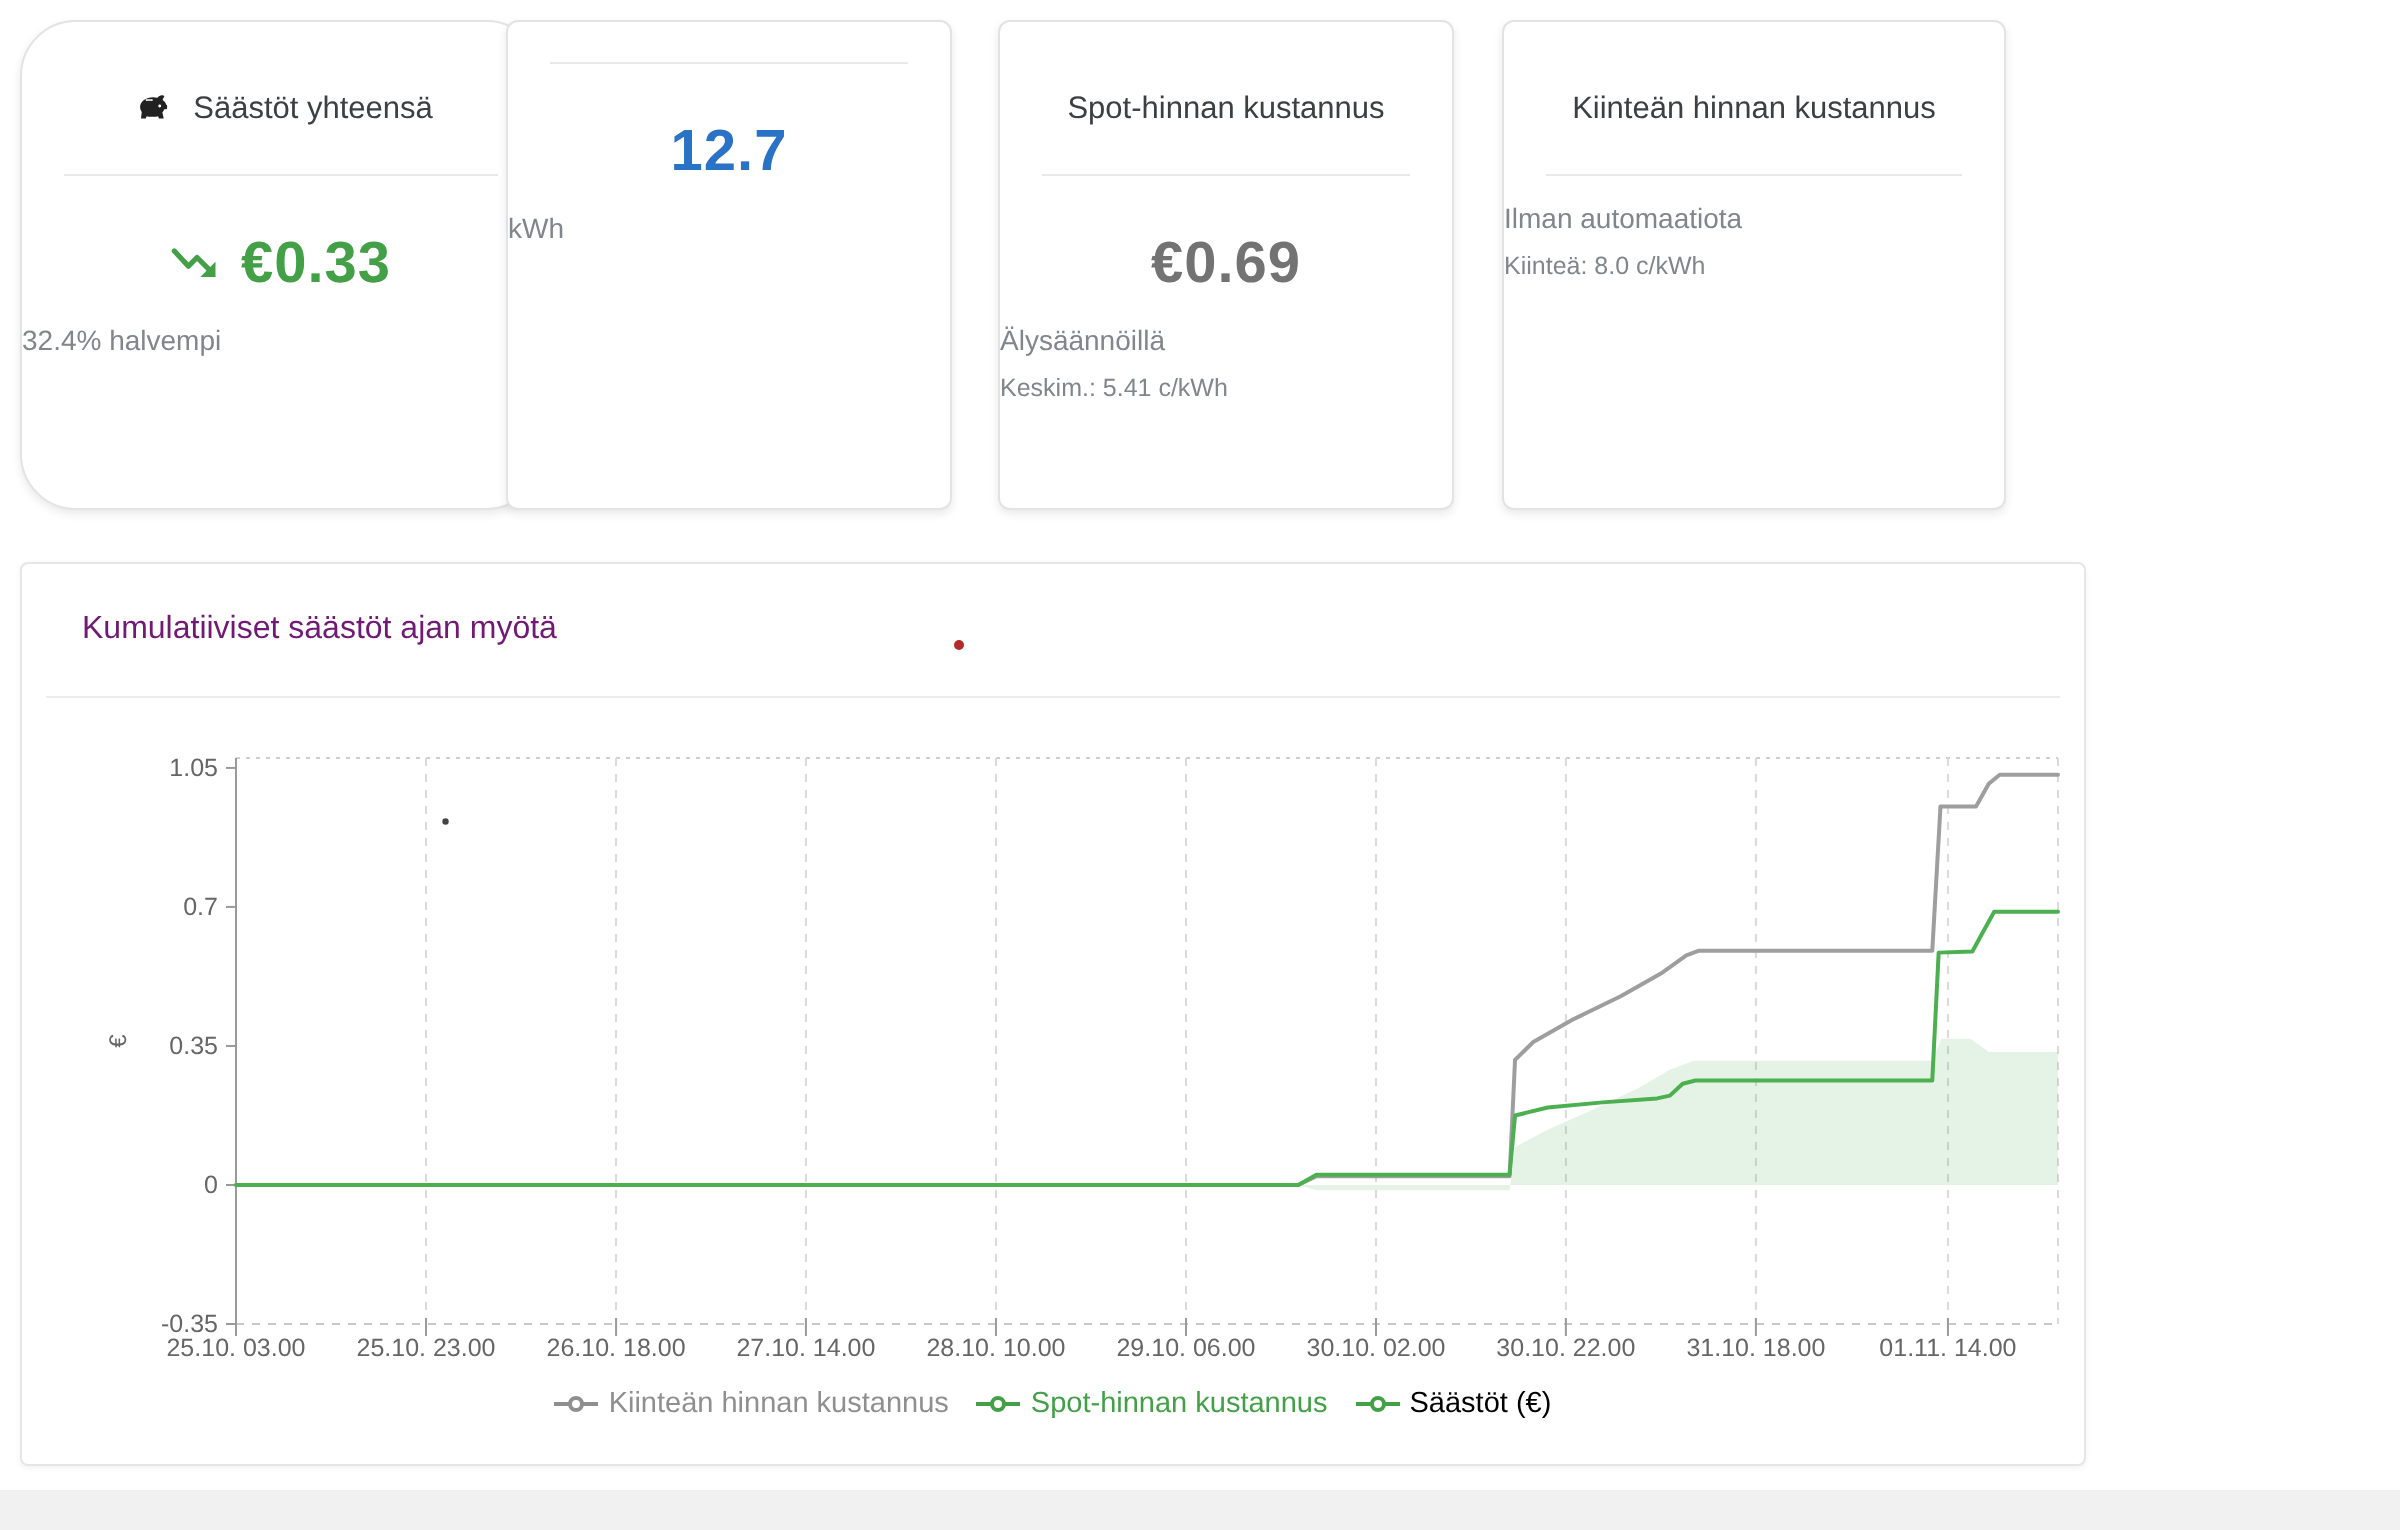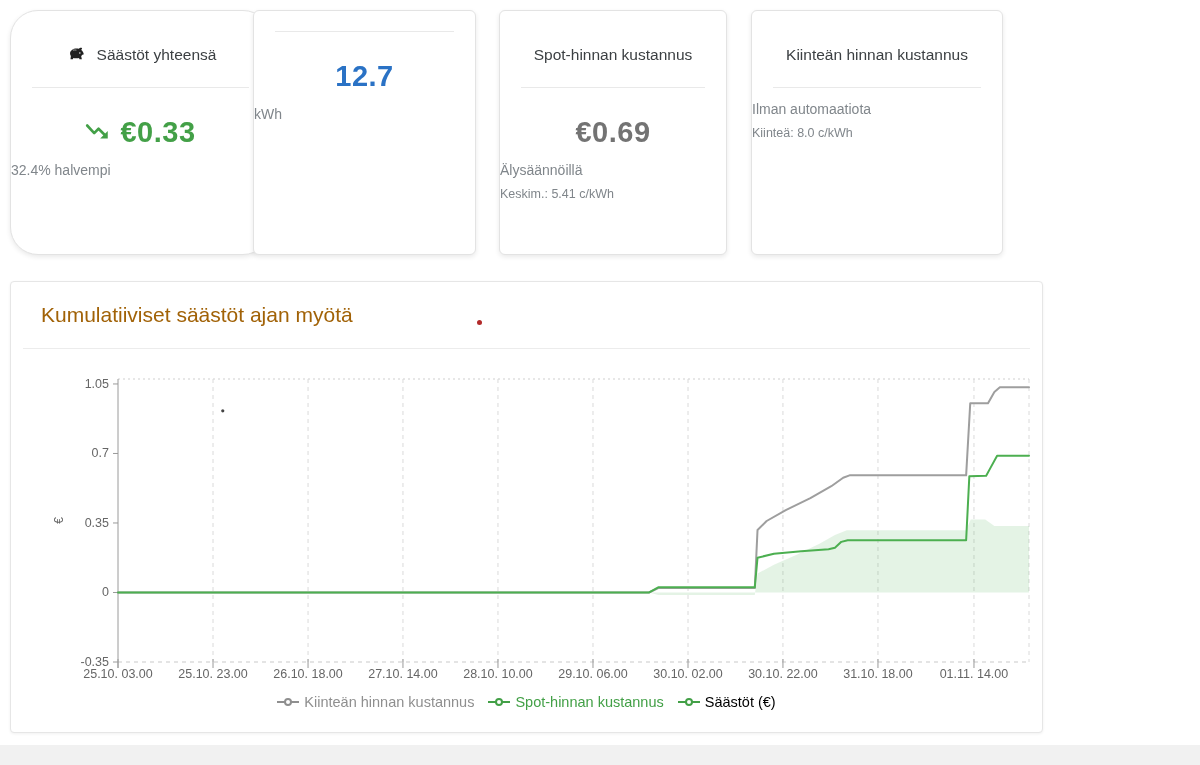--- a/index.html
+++ b/index.html
@@ -27,21 +27,21 @@
   .card-sub1 { margin-top:13px; text-align:left; font-size:14px; color:#80868b; }
   .card-sub2 { margin-top:9px; text-align:left; font-size:12.5px; color:#80868b; }
   .card-sub2:empty { display:none; }
 
   
   .chart-card { position:absolute; left:10px; top:281px; width:1033px; height:452px;
     background:#fff; border:1px solid #e6e6e6; border-radius:4px;
     box-shadow:0 1px 3px rgba(0,0,0,0.06); }
   .chart-title-row { position:relative; height:66px; display:flex; align-items:center;
     padding-left:30px; }
-  .chart-title { font-size:21px; color:#a16207; }
+  .chart-title { font-size:16px; color:#701a75; }
   .red-dot { position:absolute; left:466px; top:38px; width:5px; height:5px;
     border-radius:50%; background:#b22a2a; }
   .chart-divider { border-top:1px solid #ececec; margin:0 12px; }
   #chart-svg { position:absolute; left:0; top:79px; }
   .chart-legend { position:absolute; left:0; top:412px; width:100%;
     display:flex; justify-content:center; gap:14px; align-items:center; }
   .legend-item { display:flex; align-items:center; gap:5px; font-size:14.5px;
     cursor:pointer; }
 
   

